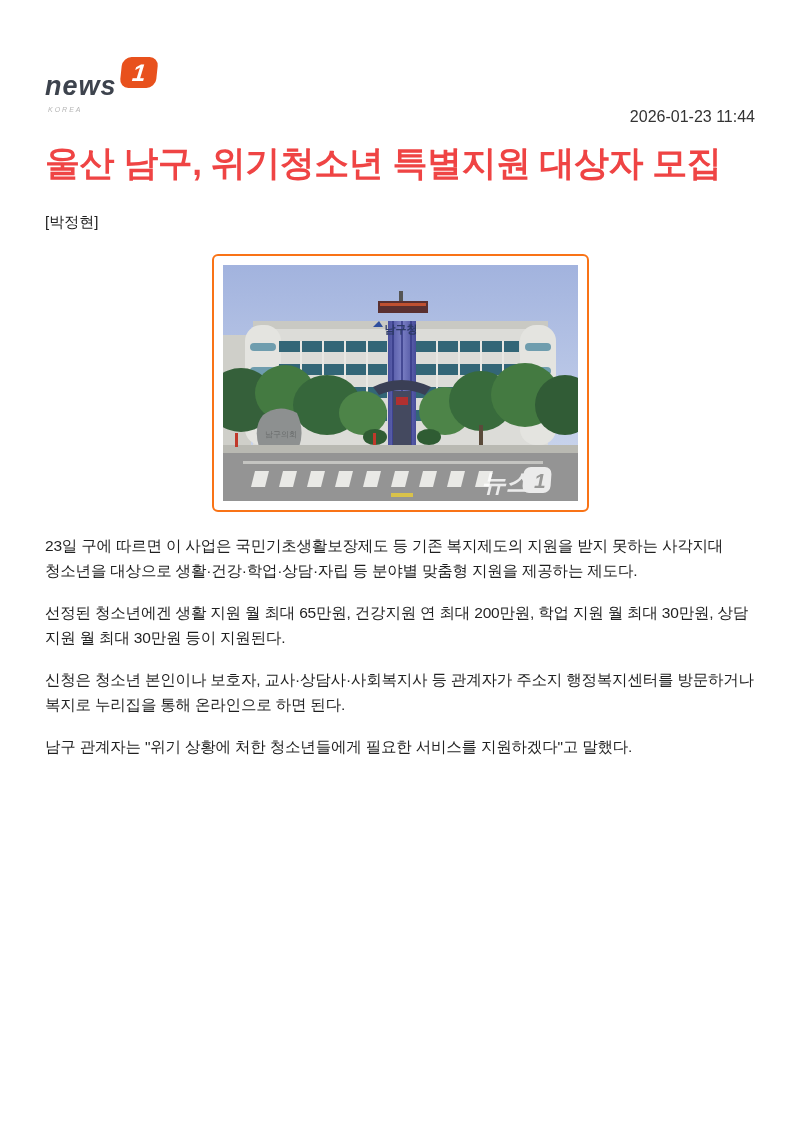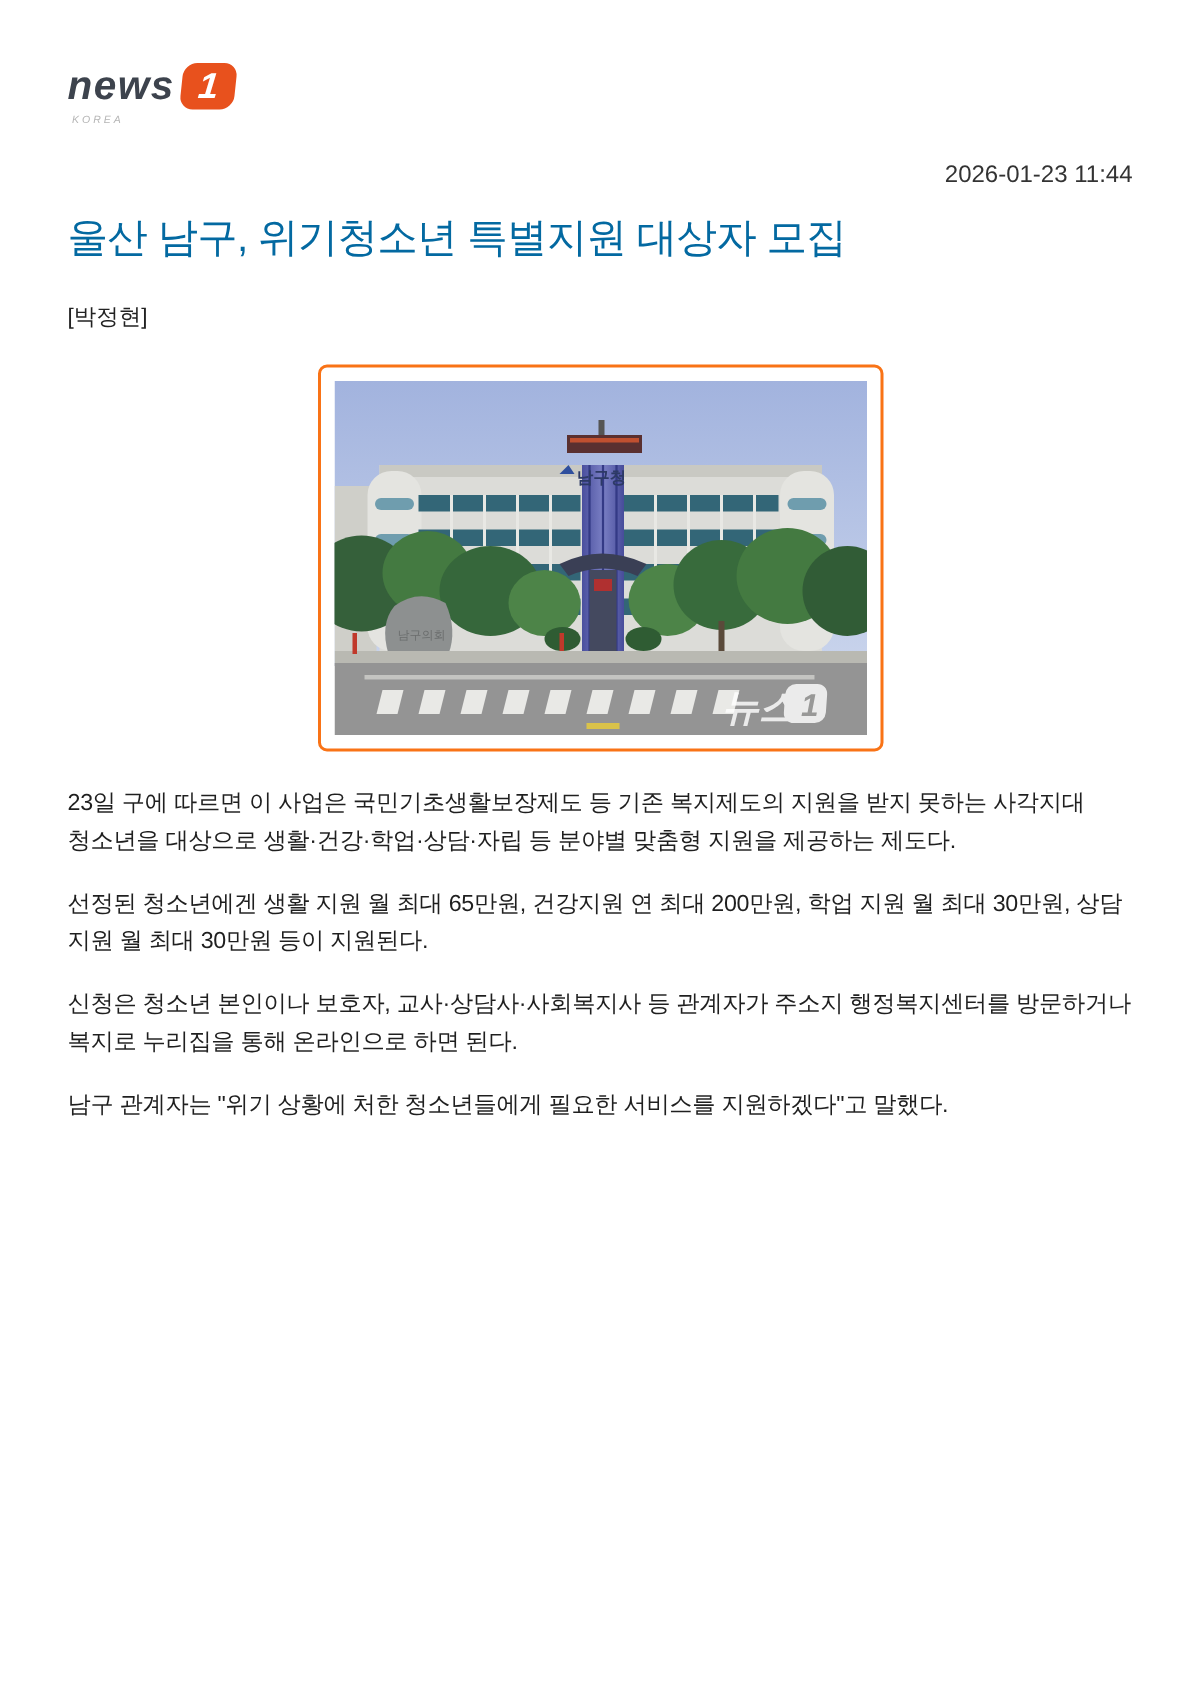--- a/index.html
+++ b/index.html
@@ -12,38 +12,39 @@
     overflow: hidden;
   }
   .page { width: 800px; height: 1132px; padding: 42px 45px 0 45px; background: #fff; }
 
   
   .topbar { height: 60px; }
   .logo { position: relative; display: inline-flex; align-items: center; cursor: pointer; }
   .logo-news {
     font-style: italic; font-weight: bold; font-size: 27px; letter-spacing: 1px;
     color: #3d434d;
+    margin-top: 29px;
   }
   .logo-one {
     display: inline-flex; align-items: center; justify-content: center;
     width: 36px; height: 31px; margin-left: 4px;
     background: #e8511d; color: #ffffff;
     font-style: italic; font-weight: bold; font-size: 24px;
     border-radius: 9px; transform: skew(-6deg);
   }
   .logo-korea {
     position: absolute; left: 3px; bottom: -11px;
     font-size: 7px; letter-spacing: 2px; color: #b5b5b5; font-style: italic;
   }
 
   
   .timestamp { text-align: right; font-size: 16px; color: #333; margin-top: 6px; }
   .title {
     margin-top: 14px;
-    font-size: 27px; font-weight: normal; color: #0369a1;
+    font-size: 35px; font-weight: bold; color: #ef4444;
     letter-spacing: -0.5px;
   }
   .byline { margin-top: 26px; font-size: 15px; color: #222; }
 
   
   figure { margin-top: 22px; text-align: center; }
   .photo-frame {
     display: inline-block;
     border: 2px solid #f97316; border-radius: 6px;
     padding: 9px; background: #fff;

